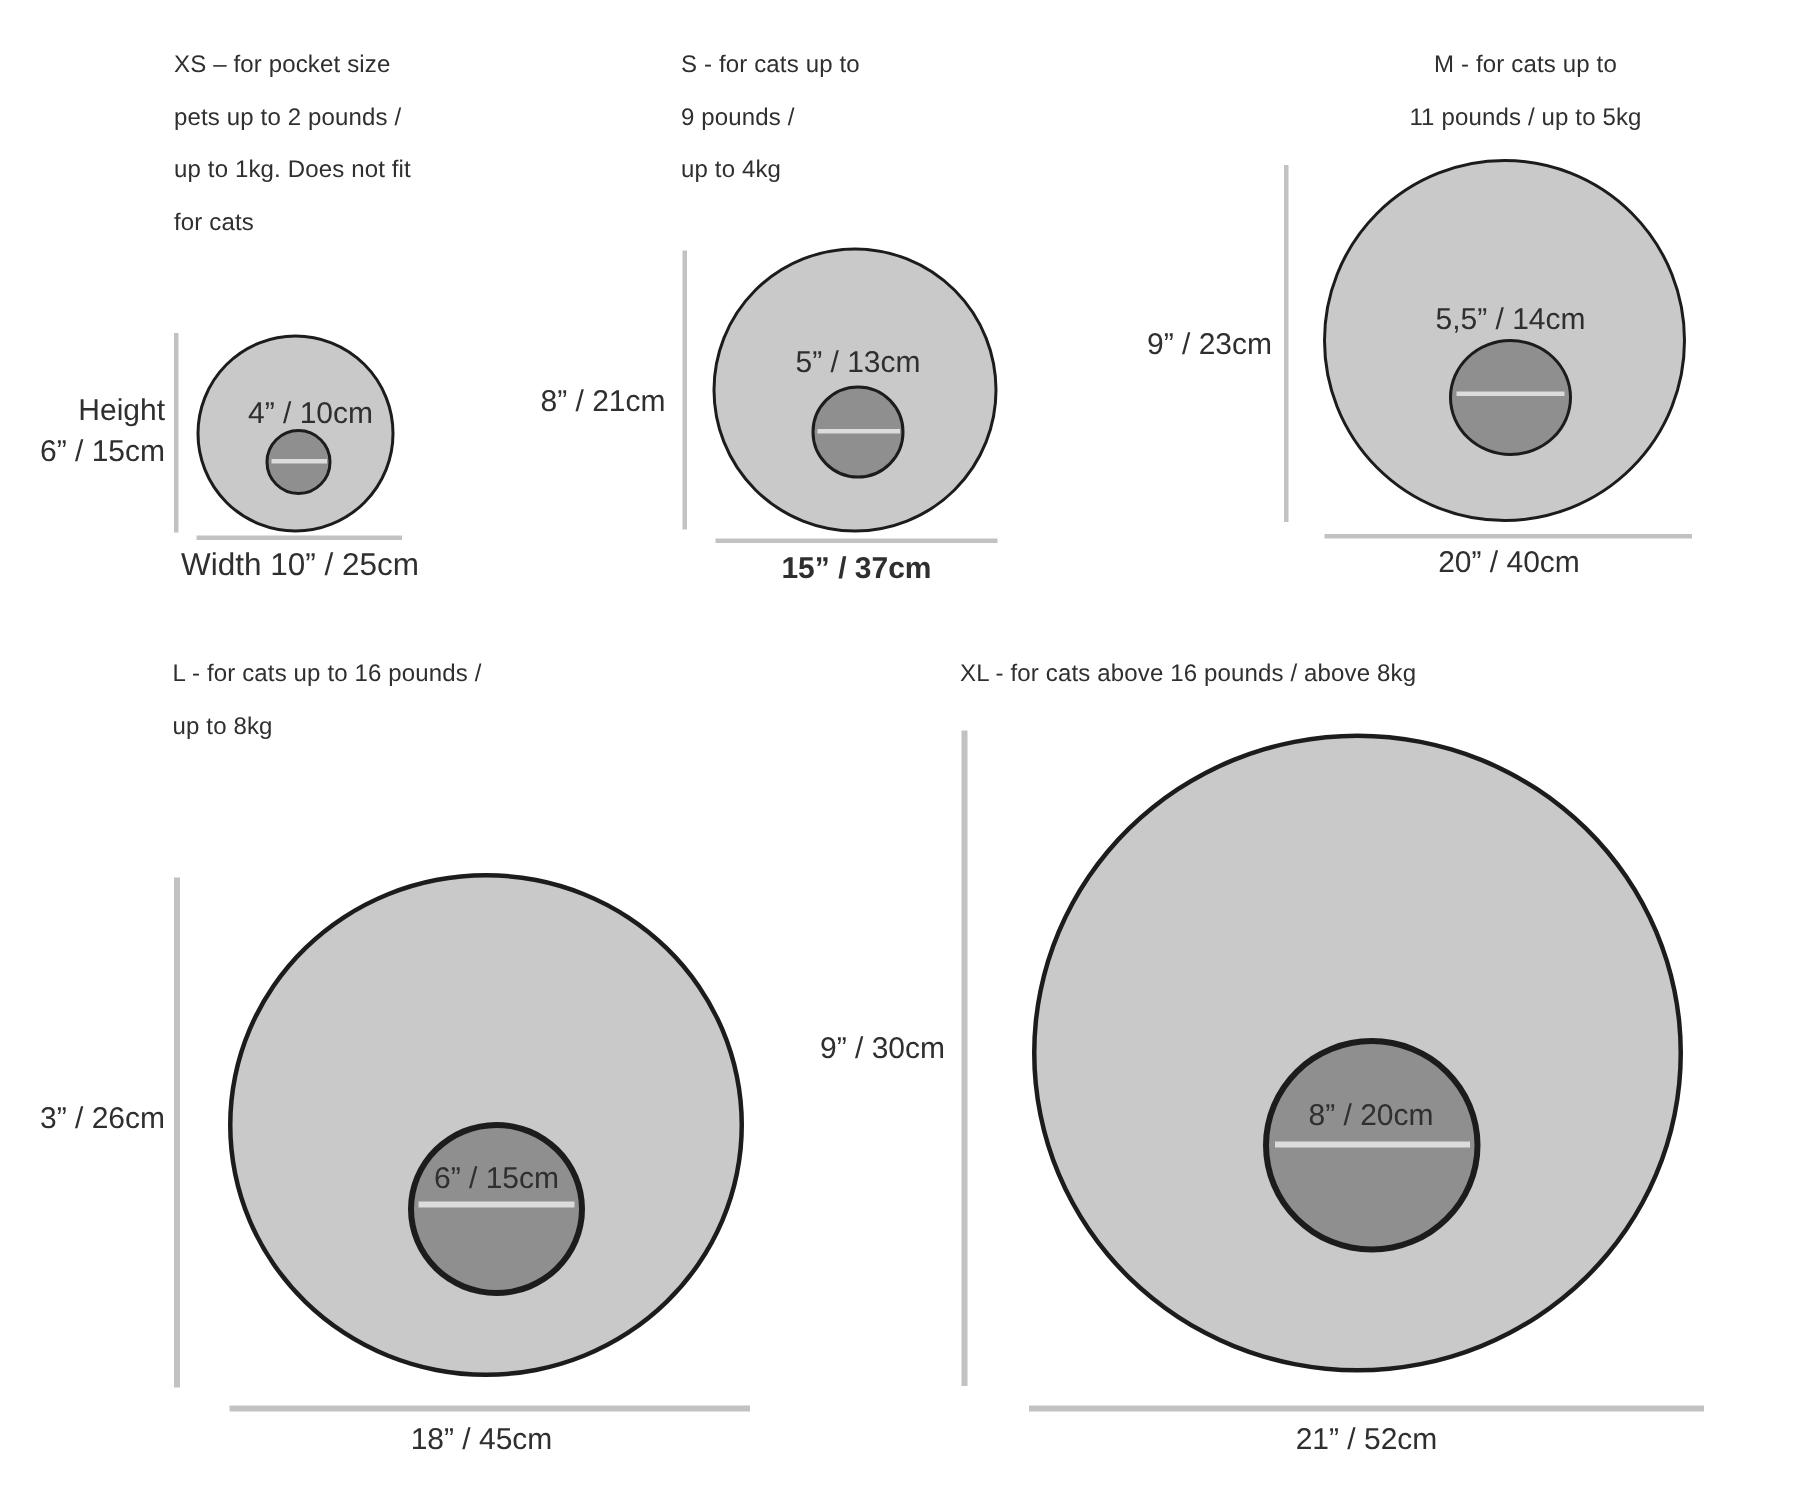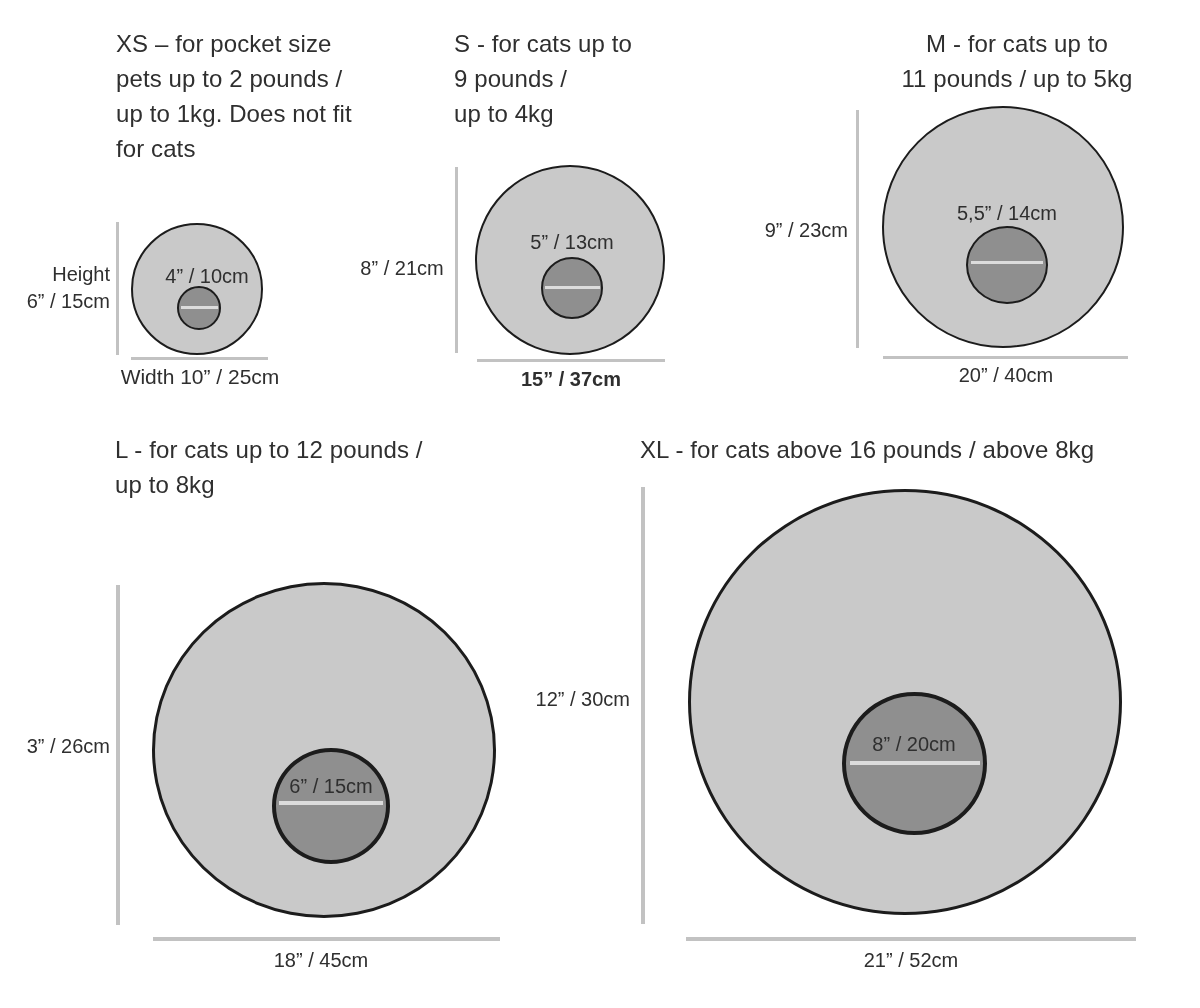--- a/index.html
+++ b/index.html
@@ -8,21 +8,21 @@
     width: 1200px;
     height: 1008px;
     background: var(--page-bg, #ffffff);
     font-family: "Liberation Sans", "DejaVu Sans", sans-serif;
     color: var(--text-color, #2f2f2f);
     overflow: hidden;
   }
   .title {
     position: absolute;
     white-space: pre-line;
-    font-size: 24px;
+    font-size: 16px;
     line-height: 35px;
     letter-spacing: 0.1px;
   }
   .lbl {
     position: absolute;
     white-space: pre-line;
     font-size: 20px;
     line-height: 27px;
   }
   .right  { text-align: right; }
@@ -136,35 +136,35 @@
     <div class="dline" id="m-vline"></div>
     <div class="circle bed" id="m-bed"></div>
     <div class="circle hole" id="m-hole"></div>
     <div class="hline" id="m-hline"></div>
     <div class="lbl center" id="m-hole-label">5,5” / 14cm</div>
     <div class="dline" id="m-wline"></div>
     <div class="lbl center" id="m-wlabel">20” / 40cm</div>
   </section>
 
   <section class="lg">
-    <div class="title" id="l-title">L - for cats up to 12 pounds /
+    <div class="title" id="l-title">L - for cats up to 16 pounds /
 up to 8kg</div>
     <div class="lbl right" id="l-hlabel">3” / 26cm</div>
     <div class="dline" id="l-vline"></div>
     <div class="circle bed" id="l-bed"></div>
     <div class="circle hole" id="l-hole"></div>
     <div class="hline" id="l-hline"></div>
     <div class="lbl center" id="l-hole-label">6” / 15cm</div>
     <div class="dline" id="l-wline"></div>
     <div class="lbl center" id="l-wlabel">18” / 45cm</div>
   </section>
 
   <section class="lg">
     <div class="title" id="xl-title">XL - for cats above 16 pounds / above 8kg</div>
-    <div class="lbl right" id="xl-hlabel">12” / 30cm</div>
+    <div class="lbl right" id="xl-hlabel">9” / 30cm</div>
     <div class="dline" id="xl-vline"></div>
     <div class="circle bed" id="xl-bed"></div>
     <div class="circle hole" id="xl-hole"></div>
     <div class="hline" id="xl-hline"></div>
     <div class="lbl center" id="xl-hole-label">8” / 20cm</div>
     <div class="dline" id="xl-wline"></div>
     <div class="lbl center" id="xl-wlabel">21” / 52cm</div>
   </section>
 
 </div>

